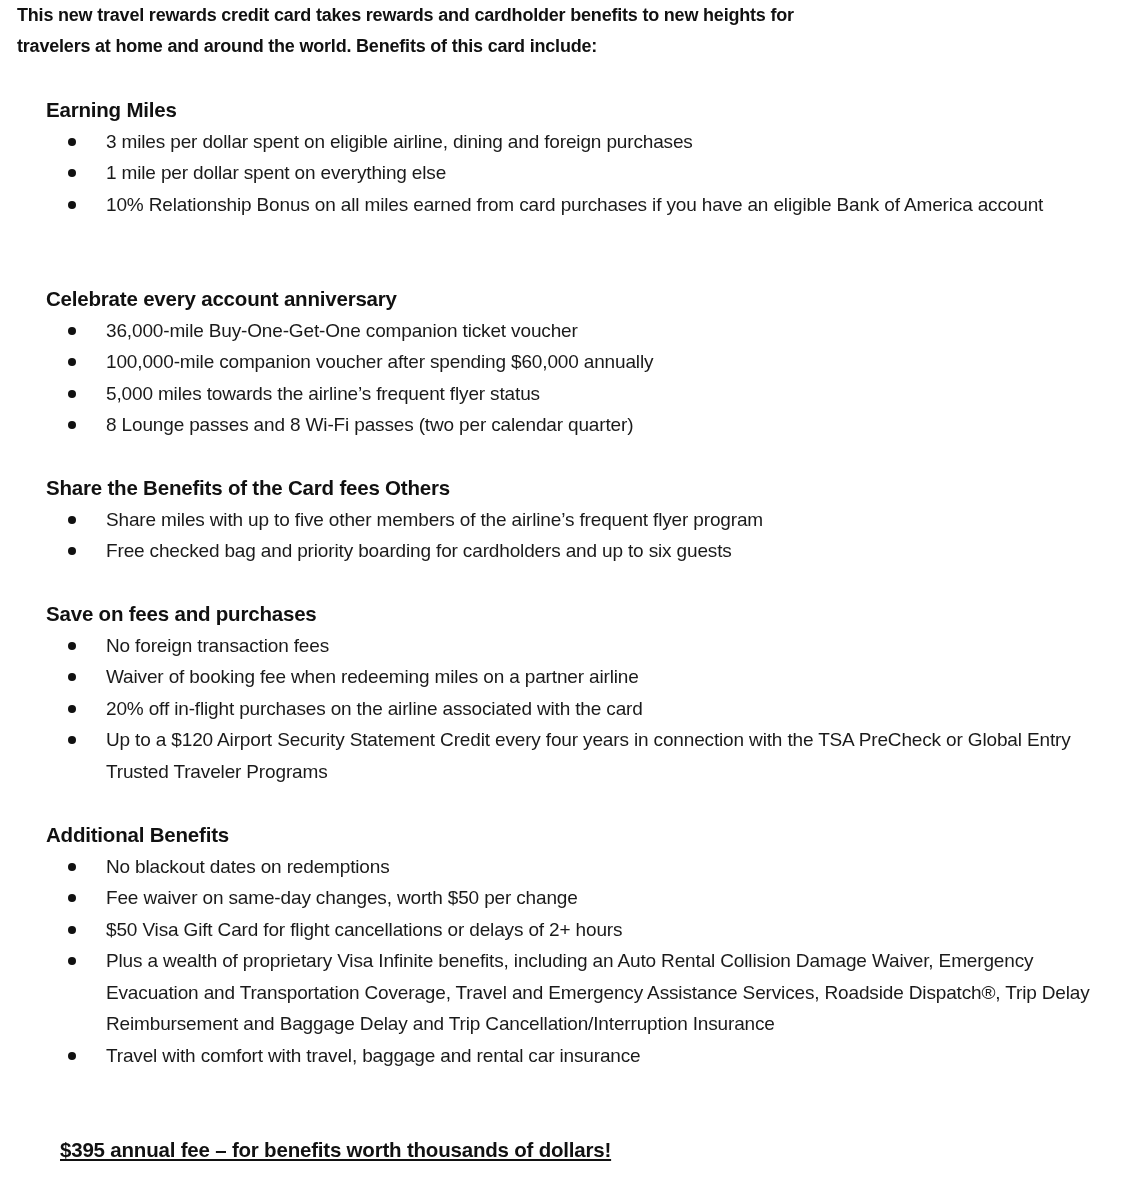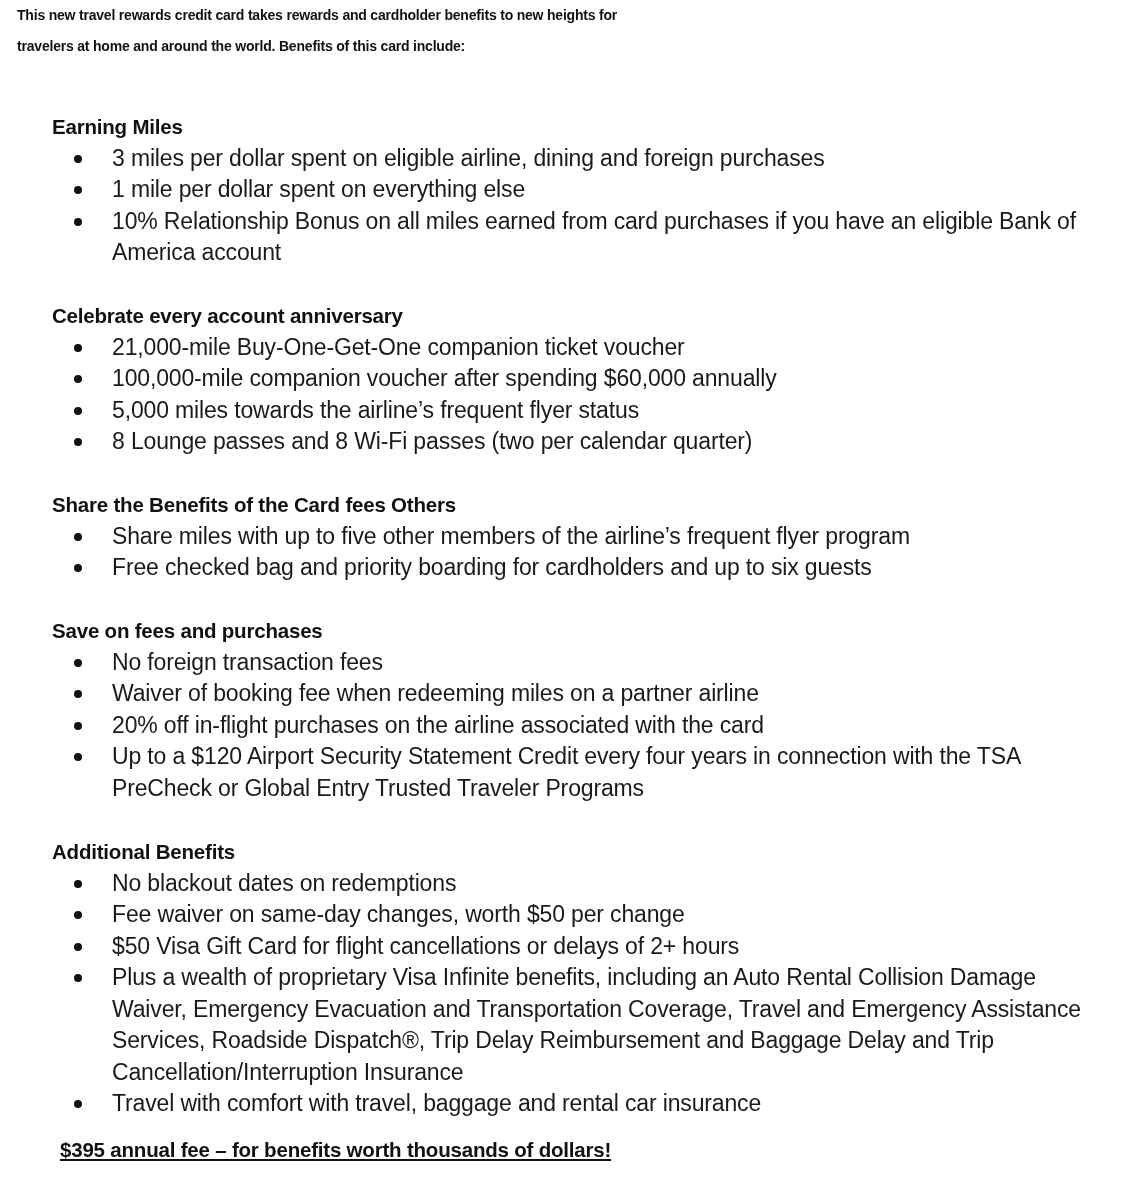--- a/index.html
+++ b/index.html
@@ -4,32 +4,32 @@
 <style>
   html, body { margin: 0; padding: 0; background: #ffffff; }
   body {
     width: 1124px; height: 1195px; overflow: hidden; position: relative;
     font-family: "Liberation Sans", "DejaVu Sans", sans-serif;
     color: #1a1a1a;
   }
   .doc { position: absolute; left: 0; top: 0; width: 1124px; }
   .intro {
     position: absolute; left: 17px; top: 0px; width: 1080px;
-    font-weight: bold; font-size: 14px; line-height: 31px;
+    font-weight: bold; font-size: 18px; line-height: 31px;
     letter-spacing: -0.2px; color: #111;
   }
-  .section { position: absolute; left: 52px; width: 1050px; margin-top: 17px; }
+  .section { position: absolute; left: 46px; width: 1050px; }
   .section-heading {
     font-weight: bold; font-size: 20.5px; line-height: 31.5px;
     letter-spacing: -0.2px; color: #111; margin: 0;
   }
   ul.items { list-style: none; margin: 0; padding: 0; }
   ul.items li {
     position: relative; padding-left: 60px;
-    font-size: 23px; line-height: 31.5px; color: #1a1a1a;
+    font-size: 19px; line-height: 31.5px; color: #1a1a1a;
     letter-spacing: -0.15px;
   }
   ul.items li .bullet {
     position: absolute; left: 22px; top: 12px;
     width: 8px; height: 8px; border-radius: 50%; background: #111;
   }
   .footer {
     position: absolute; left: 60px; top: 1134px;
     font-weight: bold; font-size: 20.5px; line-height: 31px;
     letter-spacing: -0.2px; color: #111; text-decoration: underline;
@@ -50,21 +50,21 @@
     <ul class="items">
       <li><span class="bullet"></span><span>3 miles per dollar spent on eligible airline, dining and foreign purchases</span></li>
       <li><span class="bullet"></span><span>1 mile per dollar spent on everything else</span></li>
       <li style="width:990px;"><span class="bullet"></span><span>10% Relationship Bonus on all miles earned from card purchases if you have an eligible Bank of America account</span></li>
     </ul>
   </div>
 
   <div class="section" style="top:283px;">
     <div class="section-heading">Celebrate every account anniversary</div>
     <ul class="items">
-      <li><span class="bullet"></span><span>21,000-mile Buy-One-Get-One companion ticket voucher</span></li>
+      <li><span class="bullet"></span><span>36,000-mile Buy-One-Get-One companion ticket voucher</span></li>
       <li><span class="bullet"></span><span>100,000-mile companion voucher after spending $60,000 annually</span></li>
       <li><span class="bullet"></span><span>5,000 miles towards the airline’s frequent flyer status</span></li>
       <li><span class="bullet"></span><span>8 Lounge passes and 8 Wi-Fi passes (two per calendar quarter)</span></li>
     </ul>
   </div>
 
   <div class="section" style="top:472px;">
     <div class="section-heading">Share the Benefits of the Card fees Others</div>
     <ul class="items">
       <li><span class="bullet"></span><span>Share miles with up to five other members of the airline’s frequent flyer program</span></li>

